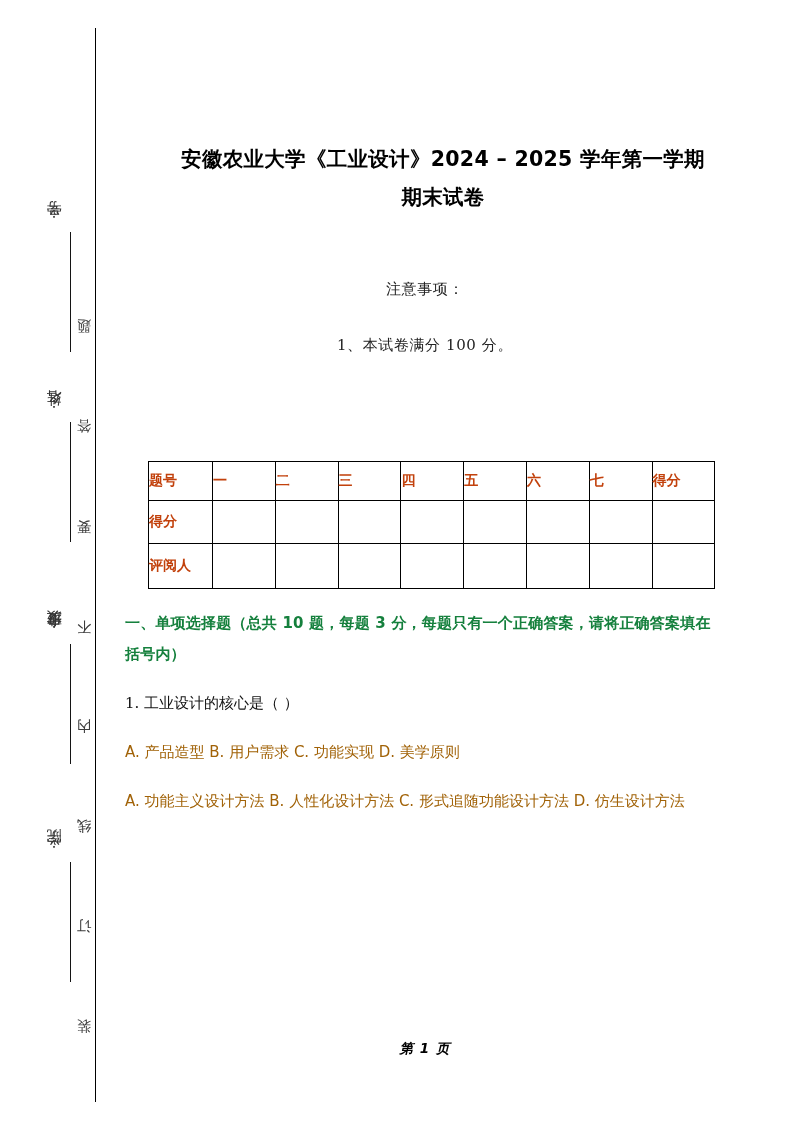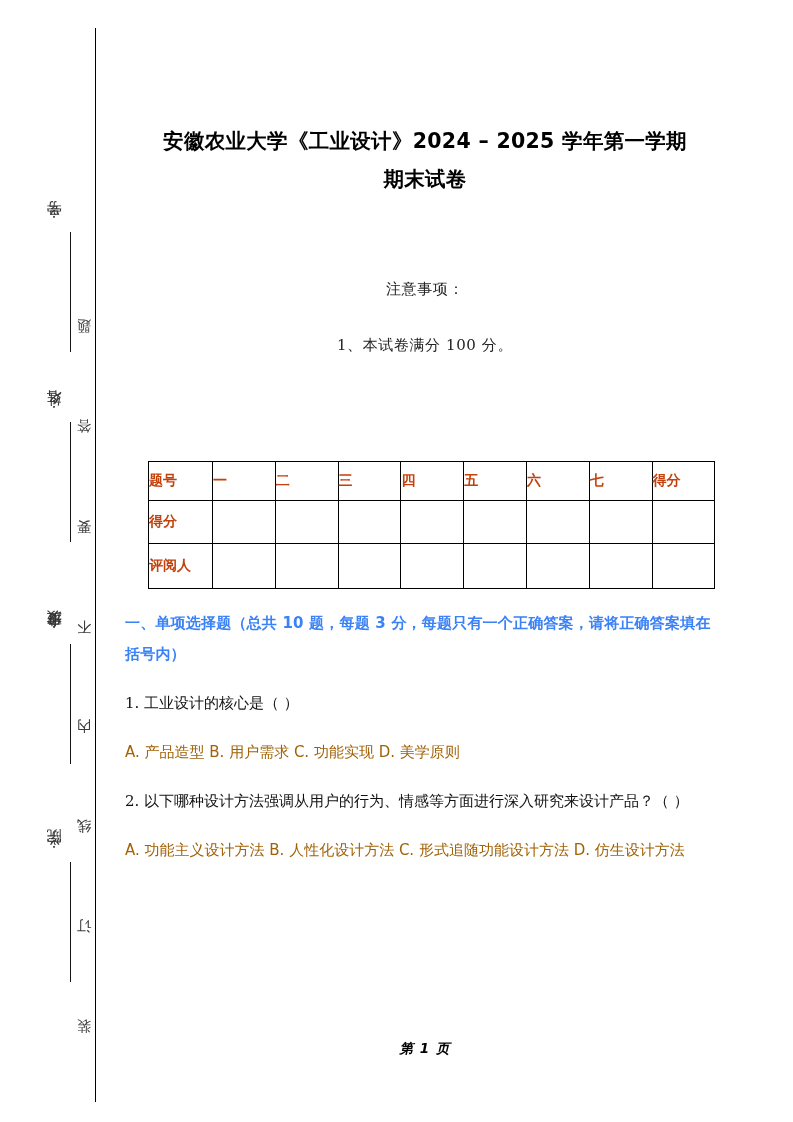--- a/index.html
+++ b/index.html
@@ -93,21 +93,21 @@
   
   #sheet {
     position: absolute;
     left: 115px;
     top: 0;
     width: 678px;
     height: 1122px;
   }
 
   .doc-title {
-    margin: 0;
+    margin: 18px;
     padding: 0;
     position: absolute;
     left: 10px;
     top: 122px;
     width: 600px;
     font-family: "DejaVu Sans", "Liberation Sans", sans-serif;
     font-weight: bold;
     font-size: 20.5px;
     line-height: 38px;
     color: #000000;
@@ -176,21 +176,21 @@
     position: absolute;
     left: 10px;
     top: 608px;
     width: 600px;
   }
   .sec-head {
     font-family: "DejaVu Sans", "Liberation Sans", sans-serif;
     font-weight: bold;
     font-size: 15px;
     line-height: 31px;
-    color: #3b82f6;
+    color: #15803d;
     margin-bottom: 18px;
     letter-spacing: 0.2px;
   }
   .q-stem {
     font-family: "DejaVu Sans", "Liberation Sans", sans-serif;
     font-size: 15px;
     line-height: 31px;
     color: #111111;
     margin-bottom: 18px;
   }
@@ -308,19 +308,17 @@
       </tbody>
     </table>
 
   <div class="qsection">
     <div class="sec-head">一、单项选择题（总共 10 题，每题 3 分，每题只有一个正确答案，请将正确答案填在括号内）</div>
 
     <div class="q-stem"><span class="qnum">1.</span>
       <span>工业设计的核心是（  ）</span></div>
     <div class="q-opts">A. 产品造型   B. 用户需求   C. 功能实现   D. 美学原则</div>
 
-    <div class="q-stem"><span class="qnum">2.</span>
-      <span>以下哪种设计方法强调从用户的行为、情感等方面进行深入研究来设计产品？（  ）</span></div>
     <div class="q-opts">A. 功能主义设计方法   B. 人性化设计方法   C. 形式追随功能设计方法   D. 仿生设计方法</div>
   </div>
 
   <div class="footer">第 1 页</div>
 </div>
 
 </body></html>

